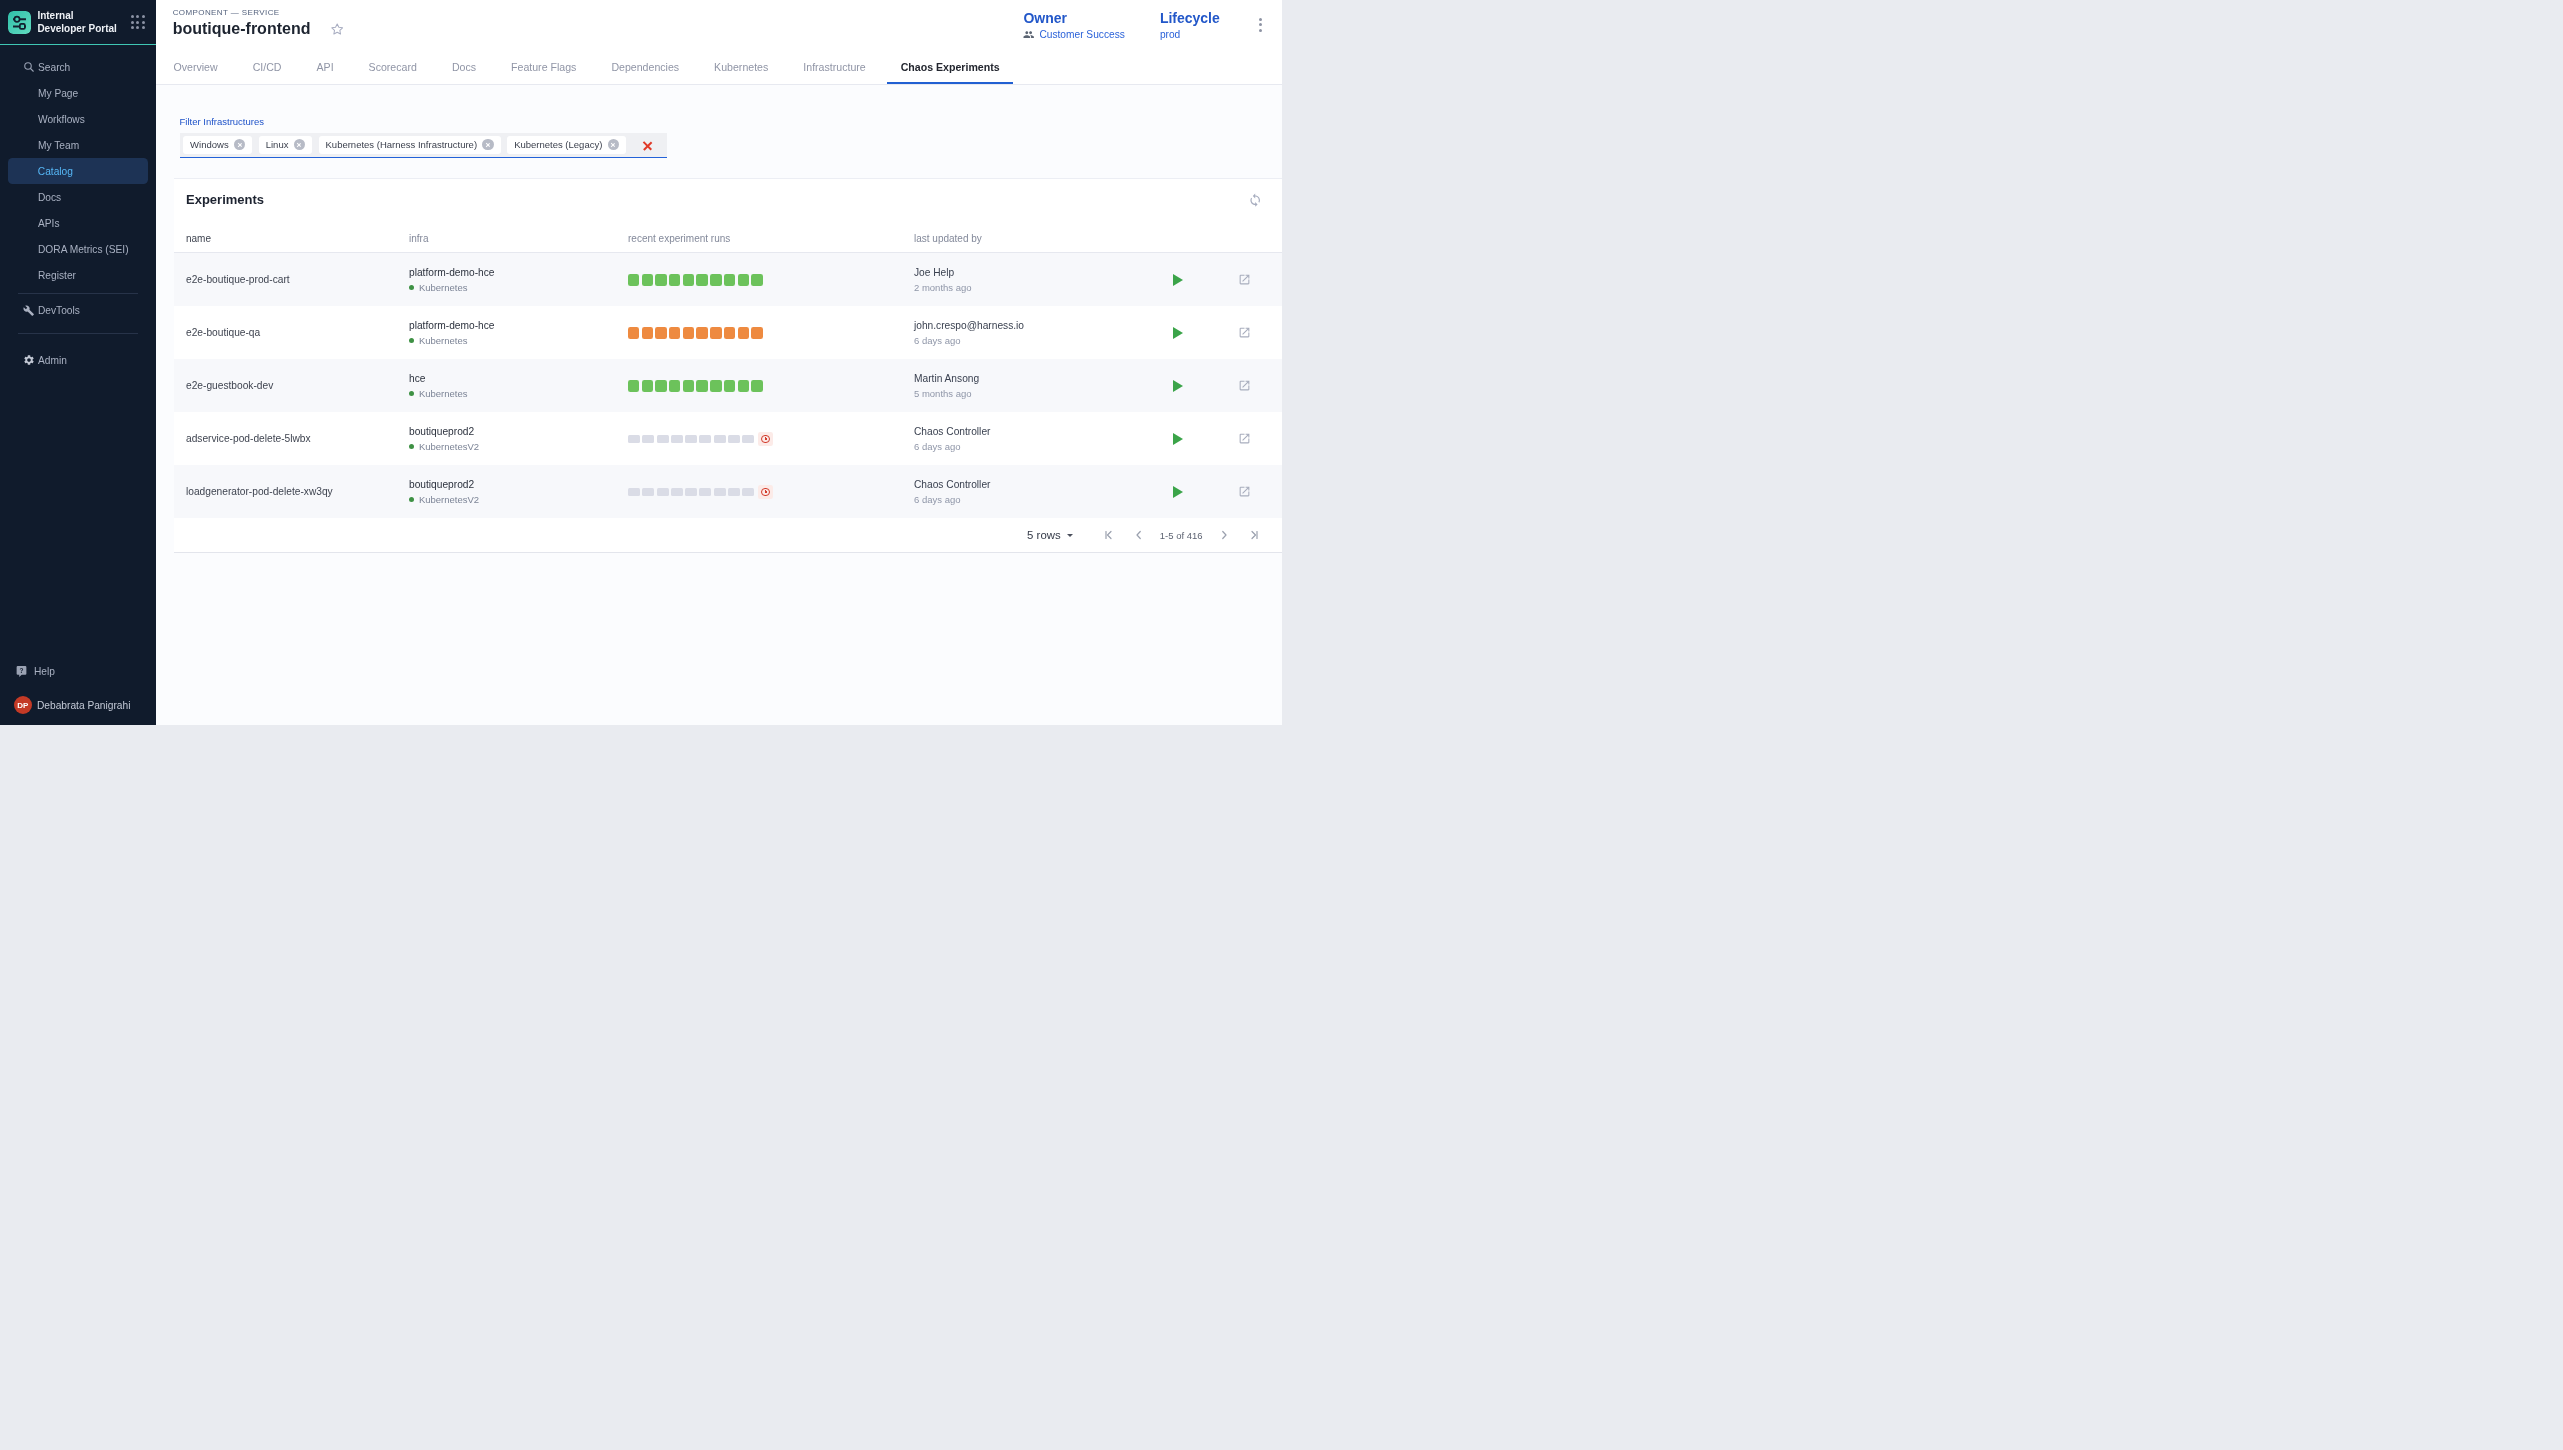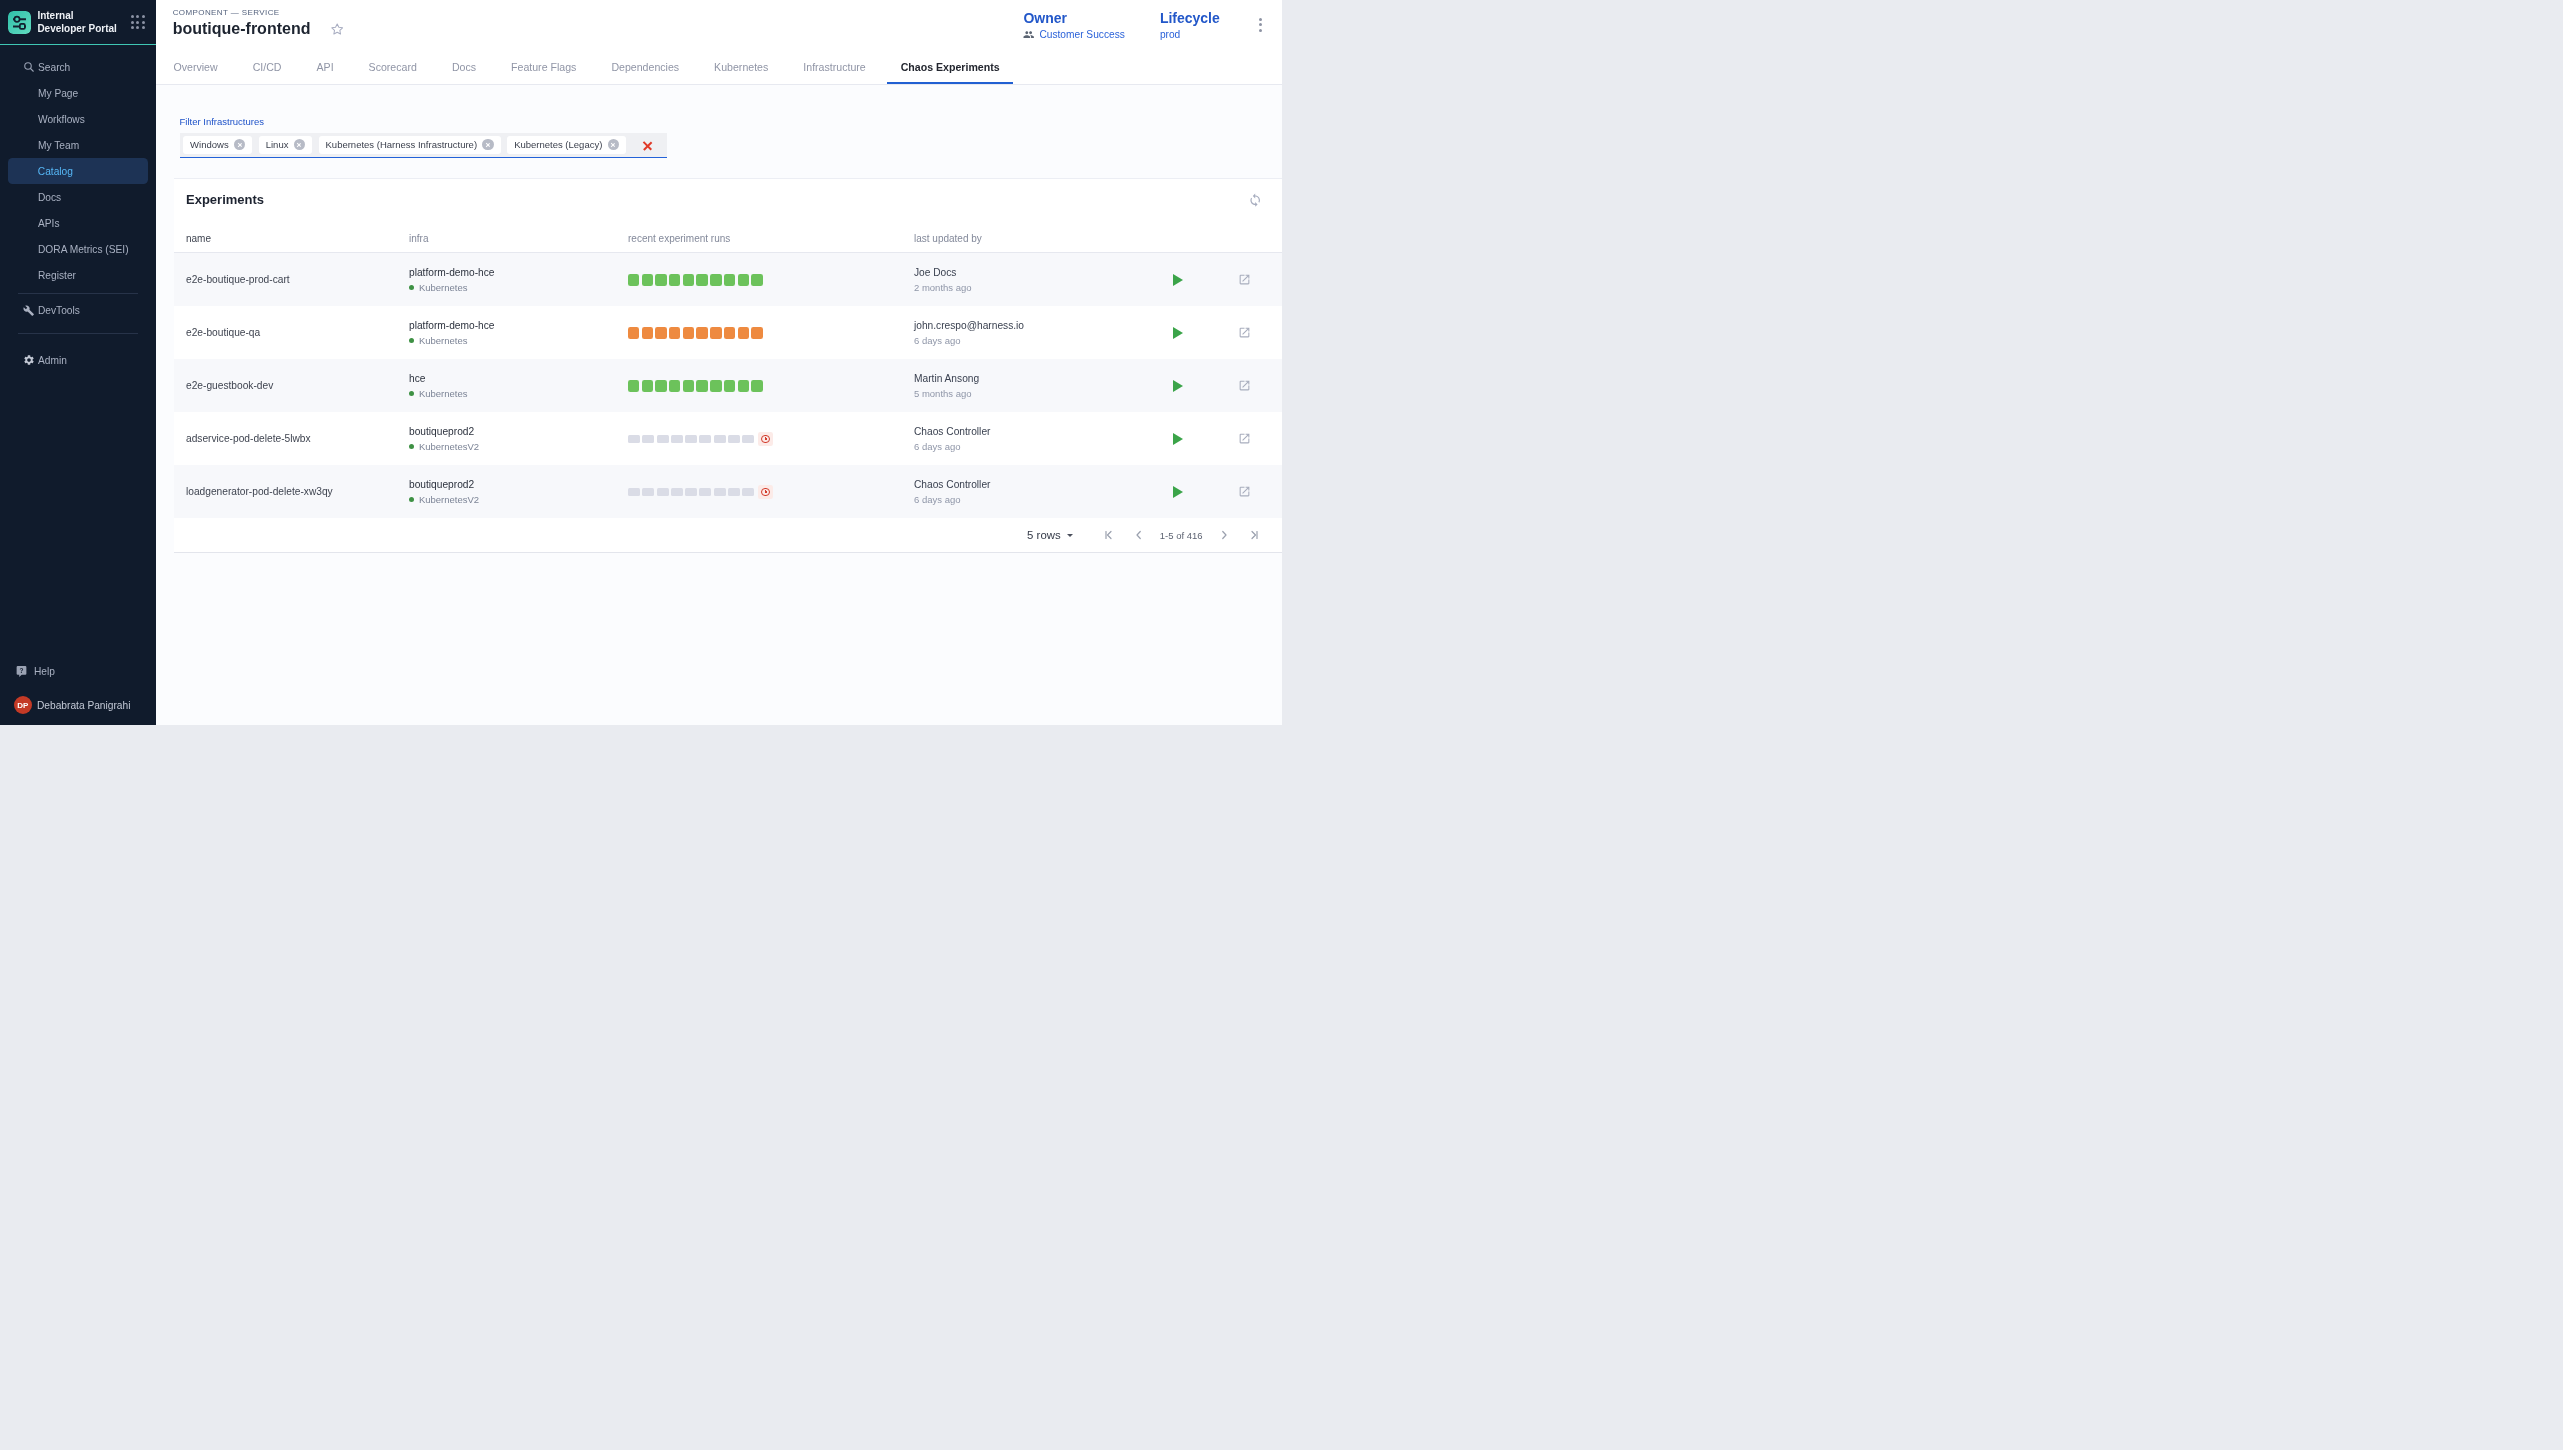--- a/index.html
+++ b/index.html
@@ -320,21 +320,21 @@
               <span class="run-sq run-passed"></span>
               <span class="run-sq run-passed"></span>
               <span class="run-sq run-passed"></span>
               <span class="run-sq run-passed"></span>
               <span class="run-sq run-passed"></span>
               <span class="run-sq run-passed"></span>
               <span class="run-sq run-passed"></span>
               <span class="run-sq run-passed"></span>
             </div>
           <div>
-            <div class="upd-name">Joe Docs</div>
+            <div class="upd-name">Joe Help</div>
             <div class="upd-time">2 months ago</div>
           </div>
           <div class="cell-actions">
             <span class="play-btn"></span>
             <span class="open-btn">
                 <svg width="13" height="13" viewBox="0 0 24 24">
                   <path fill="#a8adbd" d="M19 19H5V5h7V3H5a2 2 0 0 0-2 2v14a2 2 0 0 0 2 2h14c1.1 0 2-.9 2-2v-7h-2v7zM14 3v2h3.59l-9.83 9.83 1.41 1.41L19 6.41V10h2V3h-7z"></path>
                 </svg>
               </span>
           </div>

